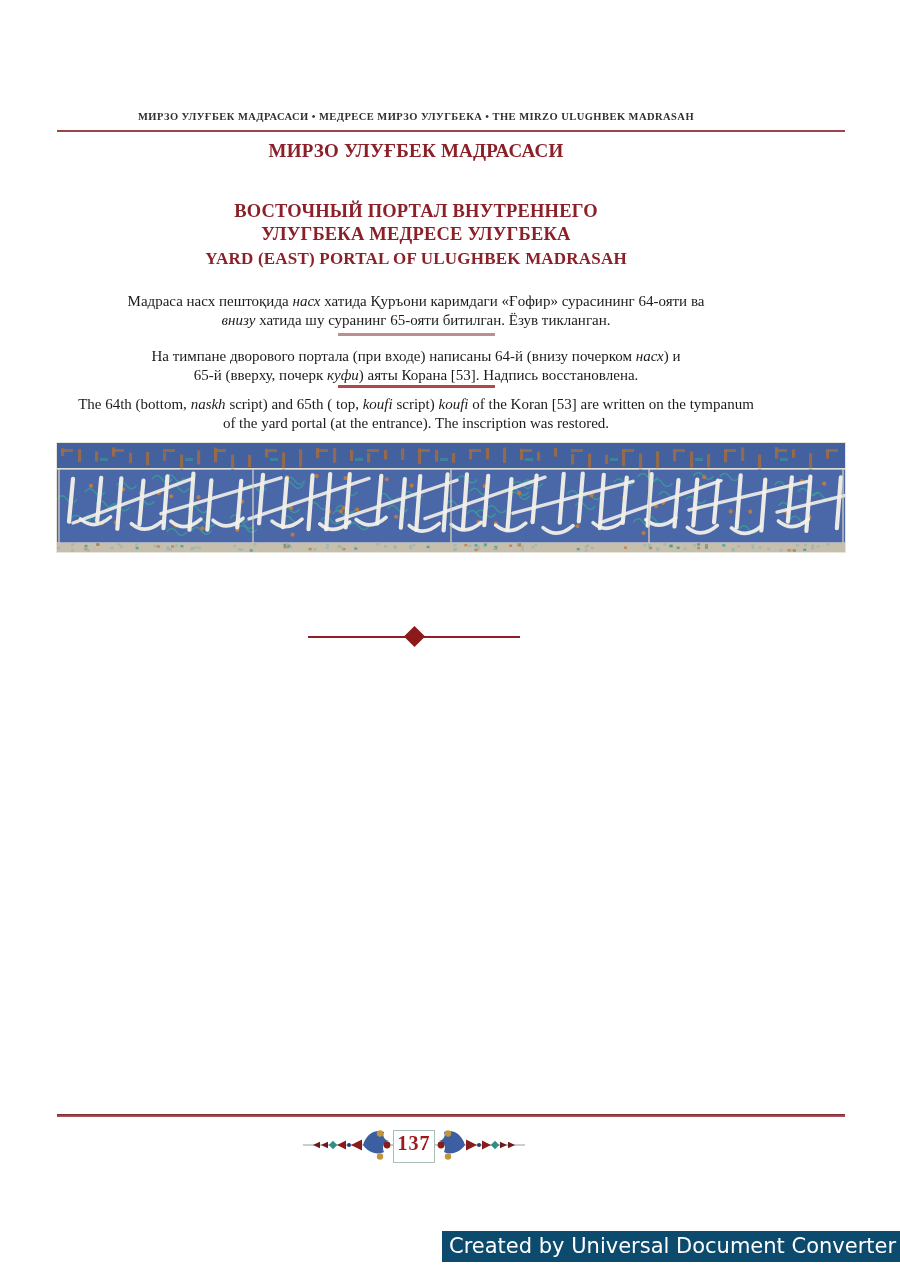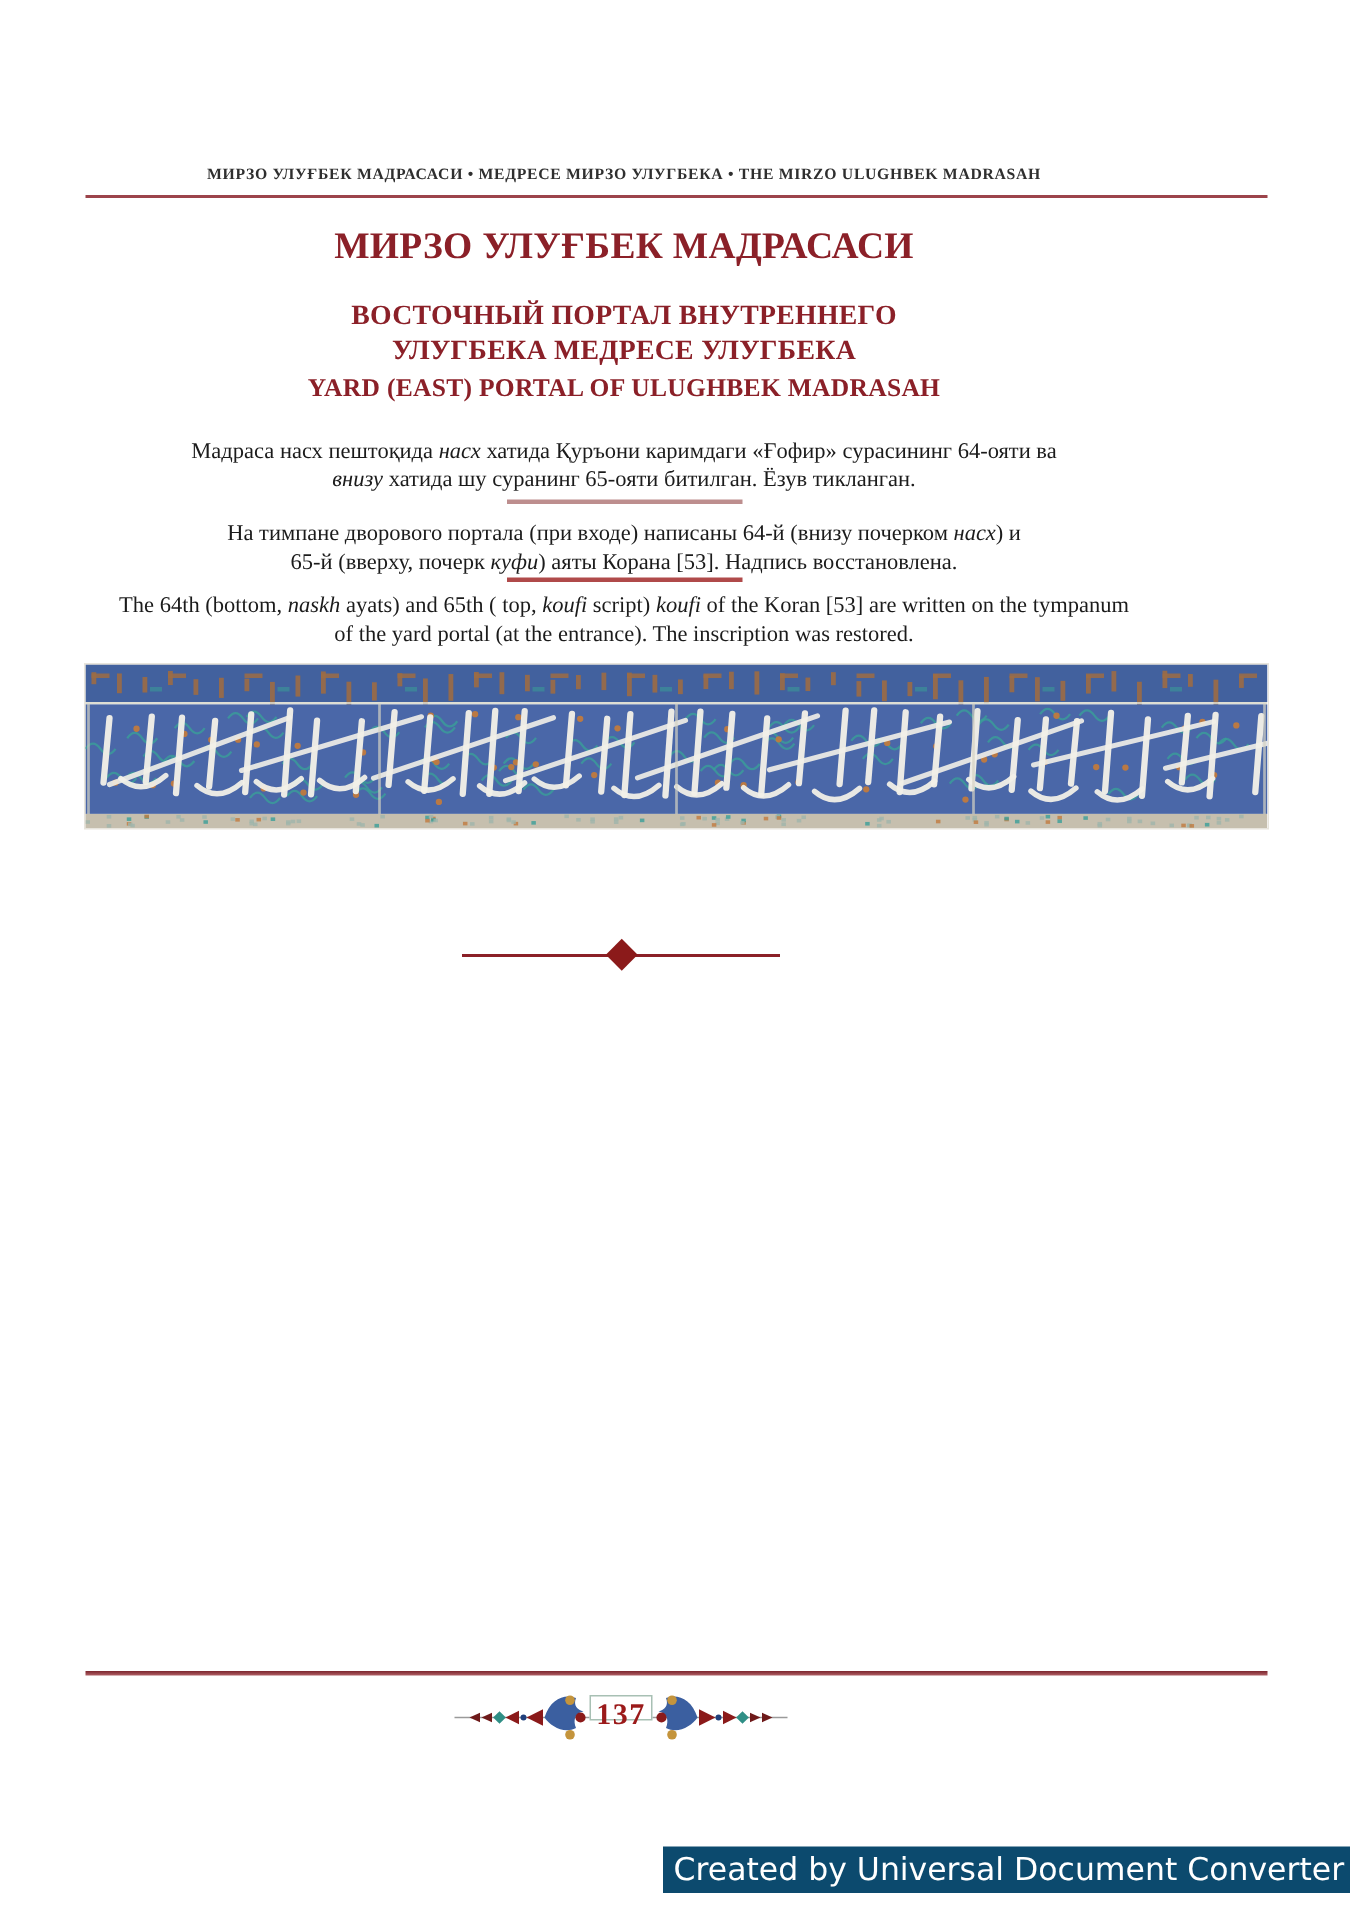--- a/index.html
+++ b/index.html
@@ -5,21 +5,21 @@
   html,body{margin:0;padding:0;background:#ffffff;}
   .page{position:relative;width:900px;height:1273px;background:#ffffff;overflow:hidden;
         font-family:"Liberation Serif",serif;}
 
   .running-head{position:absolute;left:41px;top:111px;width:750px;text-align:center;
     font-size:10.5px;font-weight:bold;letter-spacing:.45px;color:#2f2f2f;white-space:nowrap;}
   .rule-top{position:absolute;left:57px;top:130px;width:788px;height:2px;background:#9c444b;}
 
   .title{position:absolute;left:41px;width:750px;text-align:center;font-weight:bold;
     color:#8b2028;letter-spacing:.2px;}
-  .title-uz{top:153px;font-size:25px;line-height:23.5px;}
+  .title-uz{top:139px;font-size:19px;line-height:23.5px;}
   .title-ru{top:200px;font-size:18.5px;line-height:23px;}
   .title-en{top:249px;font-size:17px;line-height:20px;}
 
   .par{position:absolute;left:41px;width:750px;margin:0;text-align:center;
     font-size:15px;line-height:18.5px;color:#1b1b1b;}
   .par-uz{top:292px;}
   .par-ru{top:347px;}
   .par-en{top:395px;}
   .it{font-style:italic;}
 
@@ -31,21 +31,21 @@
     box-shadow:0 0 0 1px #e7e4dc;}
 
   .divider-line{position:absolute;left:308px;top:636px;width:212px;height:1.6px;background:#8b2028;}
   .divider-diamond{position:absolute;left:407px;top:629px;width:15px;height:15px;
     background:#8b1a1a;transform:rotate(45deg);}
 
   .foot-rule{position:absolute;left:57px;top:1114px;width:788px;height:3px;
     background:linear-gradient(#7c262e,#b06065);}
 
   .orn{position:absolute;left:299px;top:1124px;width:230px;height:42px;}
-  .pagenum-box{position:absolute;left:393px;top:1130px;width:42px;height:17px;box-sizing:border-box;
+  .pagenum-box{position:absolute;left:393px;top:1130px;width:42px;height:33px;box-sizing:border-box;
     background:#ffffff;border:1.5px solid #a8c0b4;text-align:center;
     font-weight:bold;font-size:20px;line-height:25px;color:#9b1a1a;letter-spacing:1px;}
 
   .watermark{position:absolute;left:442px;top:1231px;width:458px;height:31px;box-sizing:border-box;
     background:#0c4a6e;color:#ffffff;font-family:"DejaVu Sans",sans-serif;
     font-size:21px;line-height:30px;padding-left:7px;white-space:nowrap;overflow:hidden;}
 </style>
 </head>
 <body>
 
@@ -64,21 +64,21 @@
   <div class="title title-en">YARD (EAST) PORTAL OF ULUGHBEK MADRASAH</div>
 
   <p class="par par-uz"><span>Мадраса насх пештоқида </span><span class="it">насх</span><span> хатида Қуръони каримдаги «Ғофир» сурасининг 64-ояти ва</span><br><span class="it">внизу</span><span> хатида шу суранинг 65-ояти битилган. Ёзув тикланган.</span></p>
 
   <div class="sep sep1"></div>
 
   <p class="par par-ru"><span>На тимпане дворового портала (при входе) написаны 64-й (внизу почерком </span><span class="it">насх</span><span>) и</span><br><span>65-й (вверху, почерк </span><span class="it">куфи</span><span>) аяты Корана [53]. Надпись восстановлена.</span></p>
 
   <div class="sep sep2"></div>
 
-  <p class="par par-en"><span>The 64th (bottom, </span><span class="it">naskh</span><span> ayats) and 65th ( top, </span><span class="it">koufi</span><span> script) </span><span class="it">koufi</span><span> of the Koran [53] are written on the tympanum</span><br><span>of the yard portal (at the entrance). The inscription was restored.</span></p>
+  <p class="par par-en"><span>The 64th (bottom, </span><span class="it">naskh</span><span> script) and 65th ( top, </span><span class="it">koufi</span><span> script) </span><span class="it">koufi</span><span> of the Koran [53] are written on the tympanum</span><br><span>of the yard portal (at the entrance). The inscription was restored.</span></p>
 
   <svg class="photo" id="tile-art" viewBox="0 0 788 109" preserveAspectRatio="none" aria-label="Blue glazed tile inscription band with white naskh calligraphy over turquoise floral scrolls, orange florets and an upper kufic frieze in brown">
       <rect x="0" y="0" width="788" height="25" fill="#42619e"></rect>
       <rect x="4" y="5.139418254764292" width="3.2" height="8" fill="#9c6c44" opacity="0.9"></rect>
       <rect x="4" y="6" width="12" height="3" fill="#9c6c44" opacity="0.85"></rect>
       <rect x="21" y="5.965897693079238" width="3.2" height="13.195586760280843" fill="#9c6c44" opacity="0.9"></rect>
       <rect x="38" y="8.349047141424272" width="3.2" height="10.337011033099298" fill="#9c6c44" opacity="0.9"></rect>
       <rect x="43" y="15" width="8" height="3" fill="#3a9f98" opacity="0.55"></rect>
       <rect x="55" y="4.288866599799398" width="3.2" height="9.424272818455366" fill="#9c6c44" opacity="0.9"></rect>
       <rect x="55" y="6" width="12" height="3" fill="#9c6c44" opacity="0.85"></rect>

